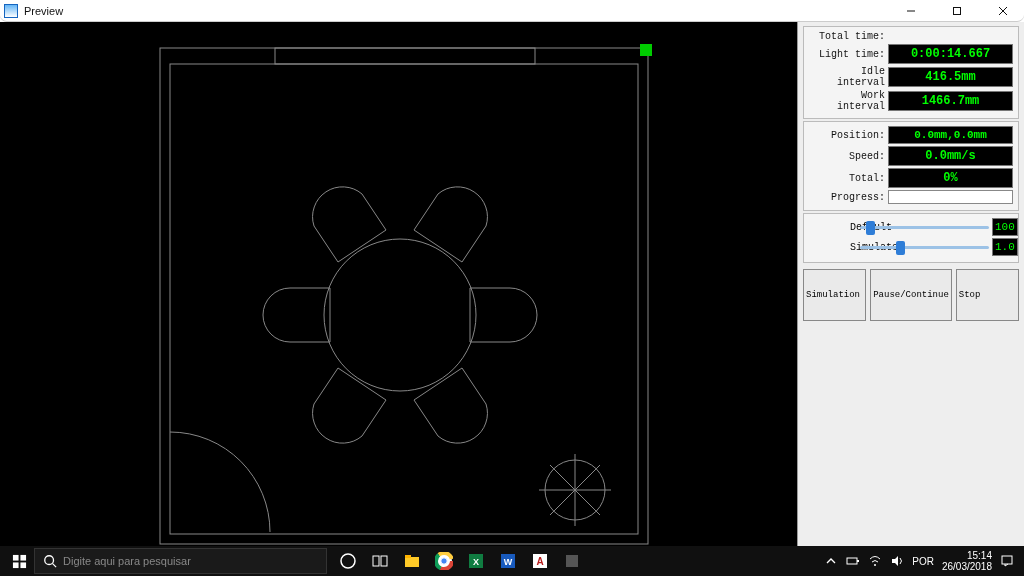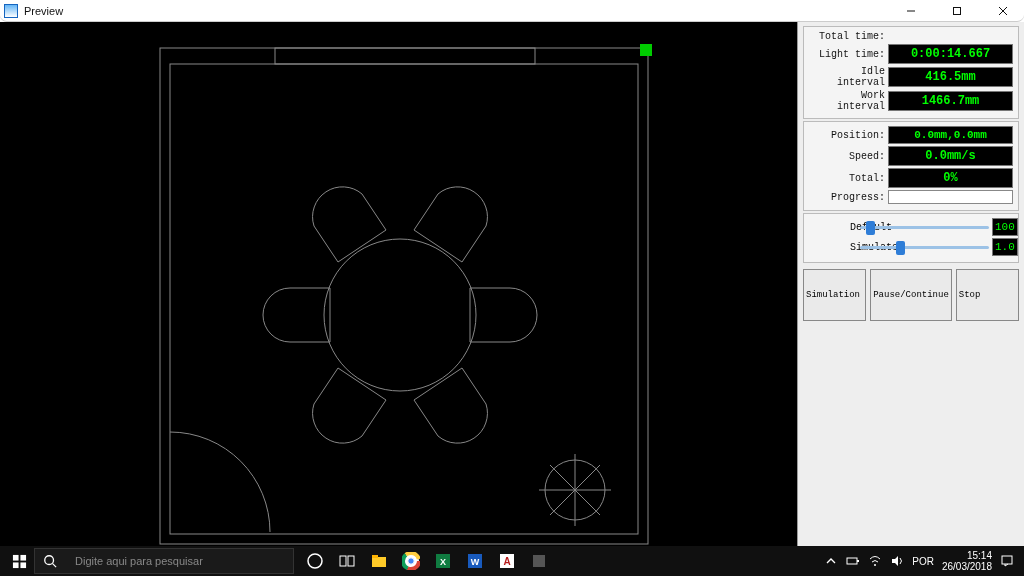--- a/index.html
+++ b/index.html
@@ -35,21 +35,21 @@
   .btn { flex: 1; background: #eaeaea; border: 1px solid #888; font-family: "Courier New", monospace; font-size: 9px; padding: 20px 2px; cursor: pointer; }
 
   input[type=range] { -webkit-appearance: none; background: transparent; }
   input[type=range]::-webkit-slider-runnable-track { height: 3px; background: #9cc2e6; border-radius: 2px; }
   input[type=range]::-webkit-slider-thumb { -webkit-appearance: none; width: 9px; height: 14px; background: #2e7dd7; border-radius: 2px; margin-top: -5px; }
 
   
   .taskbar { height: 30px; background: #101010; display: flex; align-items: center; padding: 0 4px; color: #fff; }
   .tb-start { width: 30px; height: 30px; display: flex; align-items: center; justify-content: center; }
   .tb-start svg { width: 15px; height: 15px; }
-  .tb-search { display: flex; align-items: center; gap: 18px; background: #1a1a1a; height: 26px; padding: 0 8px; width: 260px; border: 1px solid #333; }
+  .tb-search { display: flex; align-items: center; gap: 6px; background: #1a1a1a; height: 26px; padding: 0 8px; width: 293px; border: 1px solid #333; }
   .tb-search .si { width: 14px; height: 14px; }
   .tb-search .si circle, .tb-search .si line { stroke:#fff; stroke-width:1.5; fill:none; }
   .tb-search .placeholder { color: #888; font-size: 11px; }
   .tb-icons { display: flex; gap: 2px; margin-left: 6px; }
   .tb-icon { width: 30px; height: 30px; display: flex; align-items: center; justify-content: center; }
   .tb-icon .square { width: 18px; height: 18px; }
   .tb-right { margin-left: auto; display: flex; align-items: center; gap: 8px; padding-right: 6px; font-size: 10px; color: #fff; }
   .tb-right .clock { text-align: right; line-height: 11px; }
   .tray-ico { width:14px; height:14px; display:flex; align-items:center; justify-content:center; }
   .tray-ico svg { width:14px; height:14px; }

